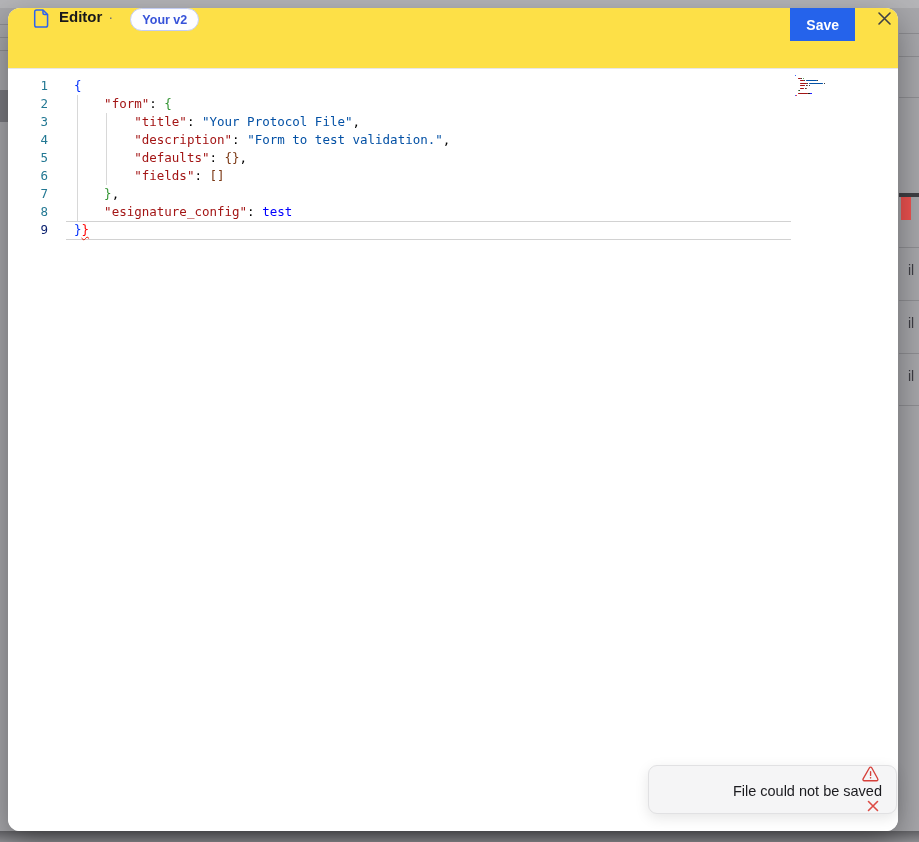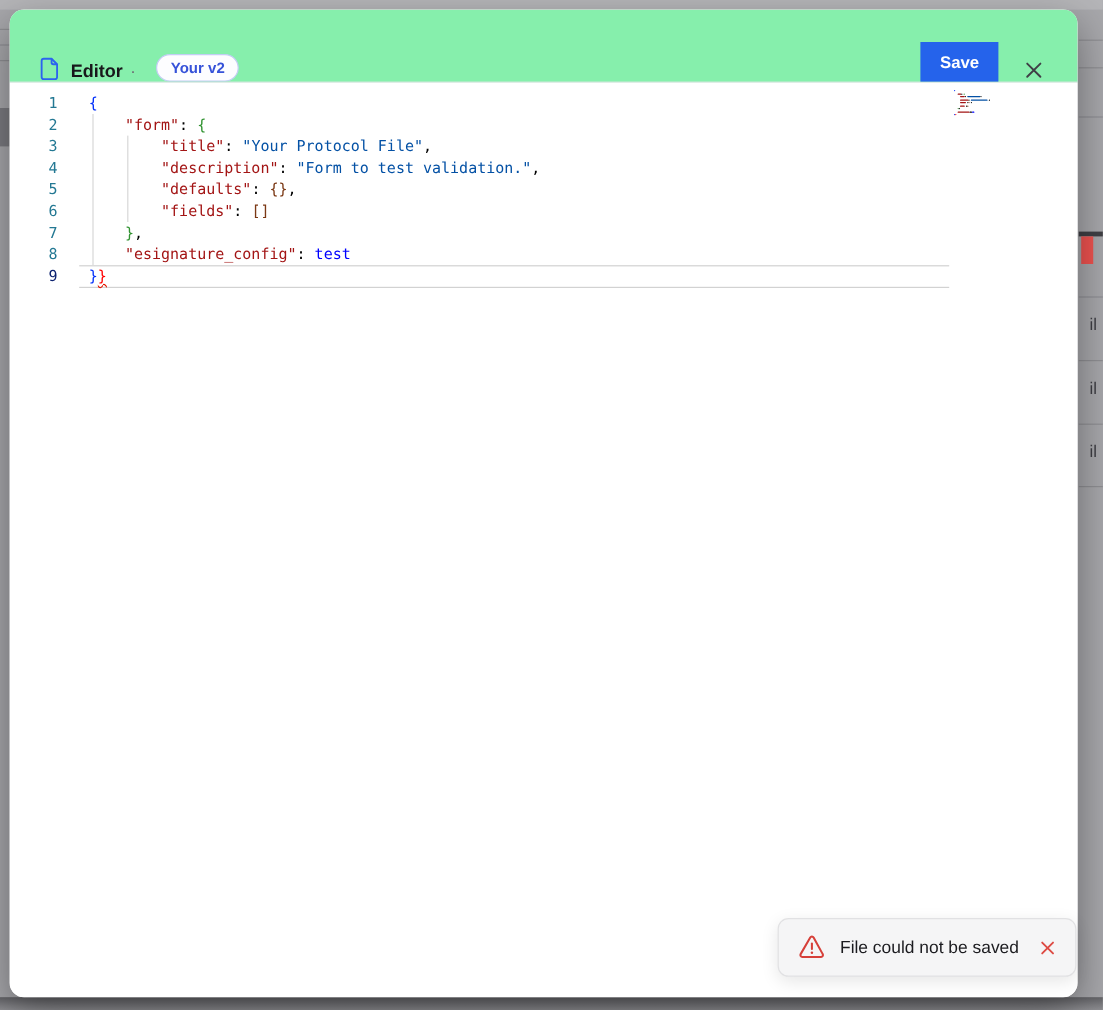--- a/index.html
+++ b/index.html
@@ -16,22 +16,22 @@
   .bg-frag { position:absolute; color:#3e3e44; font-size:14px; white-space:nowrap; }
   .bottom-strip { position:absolute; left:0; top:831px; width:919px; height:11px;
     background:linear-gradient(#646468,#909094); }
 
   
   .modal { position:absolute; left:8px; top:8px; width:890px; height:823px;
     background:#ffffff; border-radius:12px; box-shadow:0 12px 34px rgba(0,0,0,.38);
     overflow:hidden; }
 
   .modal-header { position:absolute; left:0; top:0; right:0; height:61px;
-    display:flex; align-items:flex-end; padding:0 27px 0 24px;
-    border-bottom:1px solid #e7e7e9; background:#86efac; }
+    display:flex; align-items:flex-start; padding:0 4px 0 24px;
+    border-bottom:1px solid #e7e7e9; background:#fde047; }
   .file-icon { width:18px; height:21px; flex:0 0 auto; margin-right:9px; }
   .hdr-title { font-size:15px; font-weight:700; color:#18181b; }
   .hdr-sep { font-size:15px; color:#6f6f76; margin:0 6px; }
   .hdr-file { font-size:15px; color:#52525b; }
   .draft-badge { margin-left:11px; height:23px; display:flex; align-items:center;
     padding:0 11px; border:1px solid #c3cdf4; border-radius:12px; background:#fdfdff;
     color:#3652d9; font-size:12.5px; font-weight:700; }
   .save-btn { margin-left:auto; height:33px; padding:0 16px; background:#2563eb;
     color:#fff; font-size:14px; font-weight:700; border:none; border-radius:0;
     font-family:Liberation Sans, sans-serif; cursor:pointer; }
@@ -52,22 +52,22 @@
   .code-line { position:absolute; left:0; height:18px; padding-left:6px;
     white-space:pre; cursor:text; }
   .squiggle { text-decoration:underline wavy 1px; text-decoration-color:#e51400;
     text-underline-offset:2px; }
   .minimap { position:absolute; left:785px; top:6px; width:60px; height:26px; }
   .mini-bar { position:absolute; height:1.4px; border-radius:.5px; }
 
   
   .toast { position:absolute; left:648px; top:765px; width:249px; height:49px;
     background:#f5f5f6; border:1px solid #e1e1e3; border-radius:9px;
-    box-shadow:0 4px 14px rgba(0,0,0,.10); display:flex; align-items:center;
-    padding:0 14px 0 16px; }
+    box-shadow:0 4px 14px rgba(0,0,0,.10); display:flex; align-items:flex-end;
+    padding:0 14px 0 16px;flex-direction:column; }
   .toast-msg { margin-left:12px; font-size:14.5px; font-weight:500; color:#1b1b1f;
     white-space:nowrap; }
   .toast-close { margin-left:auto; background:none; border:none; cursor:pointer;
     width:18px; height:18px; display:flex; align-items:center; justify-content:center;
     padding:0; }
 </style>
 </head>
 <body>
 
 <div class="backdrop">

